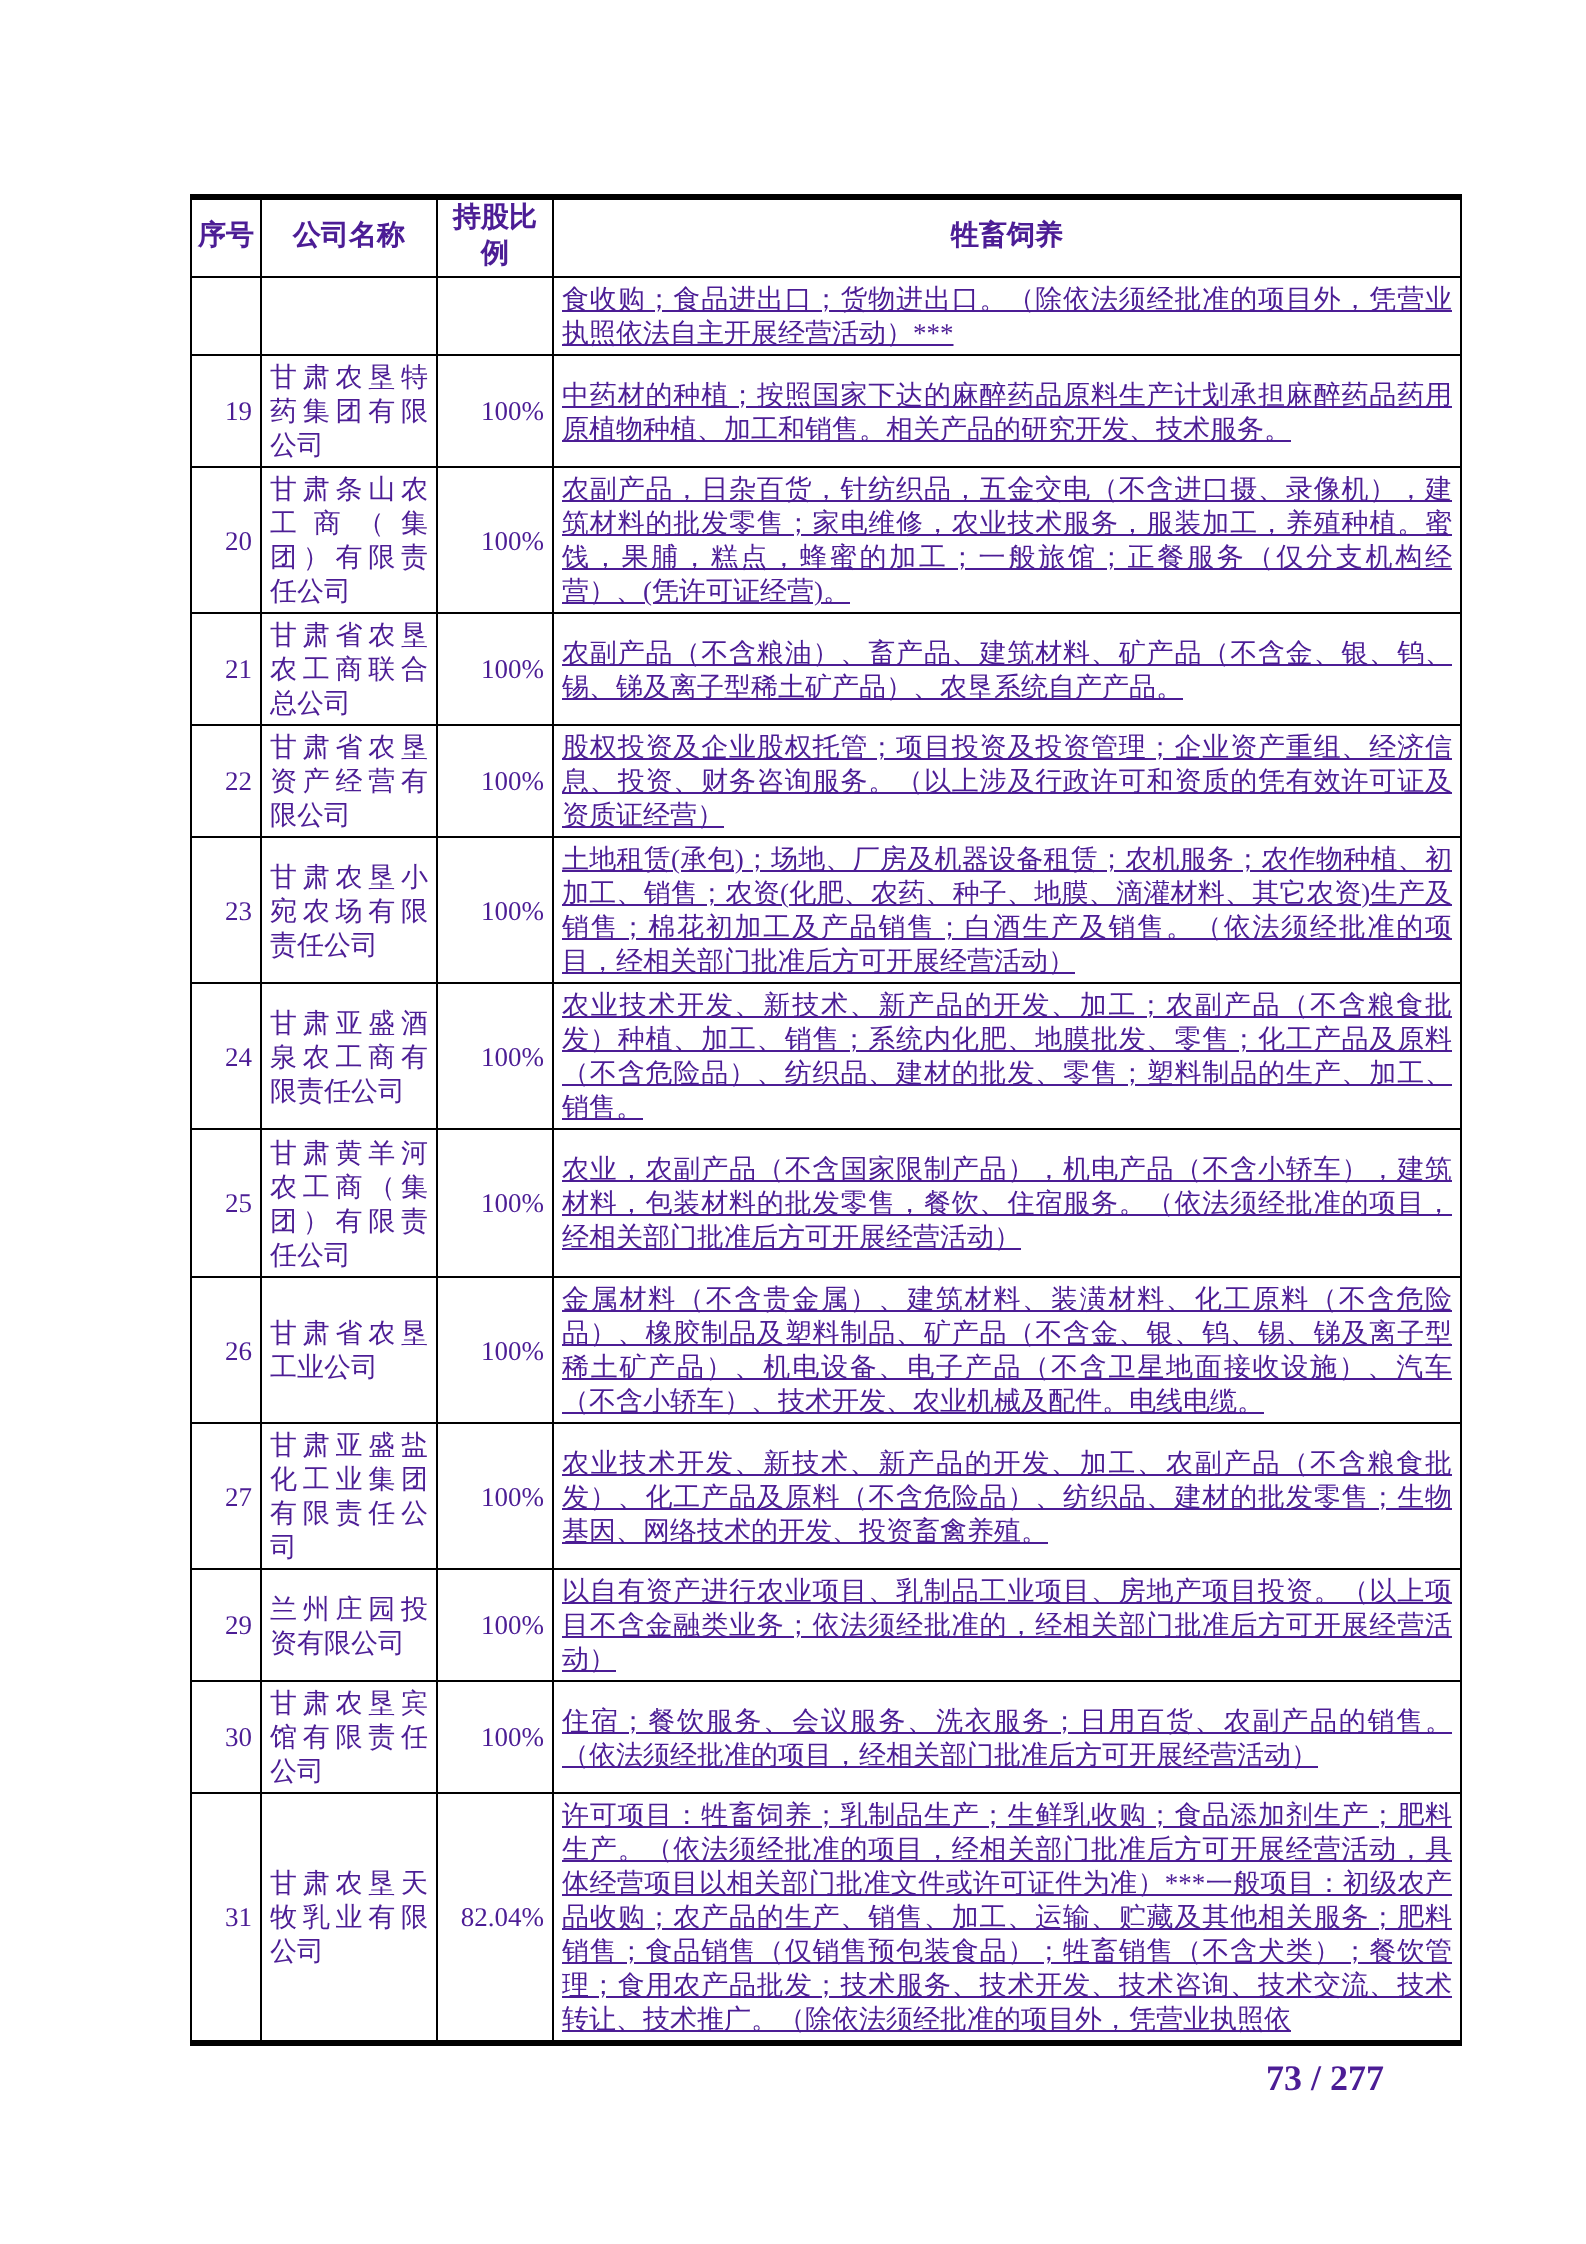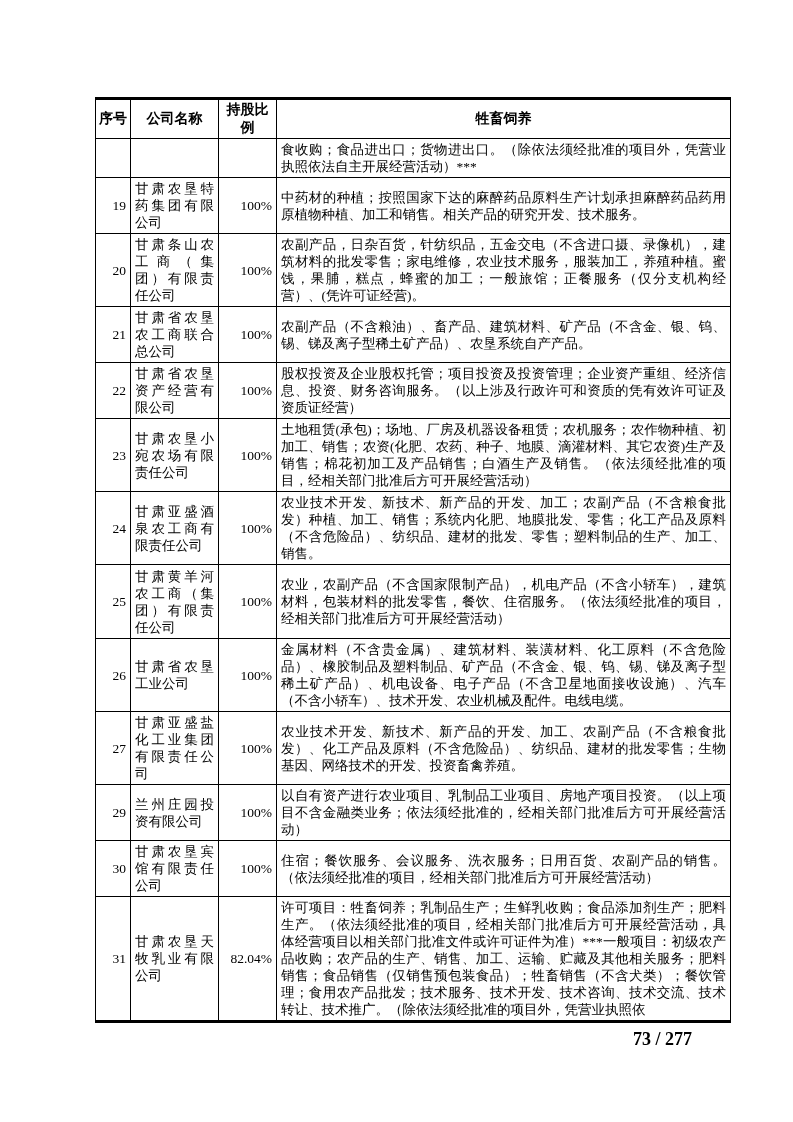--- a/index.html
+++ b/index.html
@@ -6,21 +6,21 @@
     margin: 0;
     padding: 0;
     background: #ffffff;
   }
   .page {
     position: relative;
     width: 793px;
     height: 1122px;
     background: #ffffff;
     font-family: "Liberation Serif", "DejaVu Serif", serif;
-    color: #000000;
+    color: #4c1d95;
     overflow: hidden;
   }
   table.subs {
     position: absolute;
     left: 95px;
     top: 97px;
     width: 635px;
     border-collapse: collapse;
     table-layout: fixed;
     border-top: 3.5px solid #000;
@@ -50,20 +50,21 @@
   td.cell-name {
     text-align: justify;
     text-justify: inter-character;
     padding: 2px 6px;
     margin-left: 18px;
   }
   td.cell-scope {
     text-align: justify;
     text-justify: inter-ideograph;
     padding: 2px 7px;
+    text-decoration: underline;
   }
   thead tr { height: 38px; }
   tbody tr:nth-child(1)  { height: 33px; }
   tbody tr:nth-child(2)  { height: 55px; }
   tbody tr:nth-child(3)  { height: 69px; }
   tbody tr:nth-child(4)  { height: 55px; }
   tbody tr:nth-child(5)  { height: 51px; }
   tbody tr:nth-child(6)  { height: 70px; }
   tbody tr:nth-child(7)  { height: 70px; }
   tbody tr:nth-child(8)  { height: 74px; }

